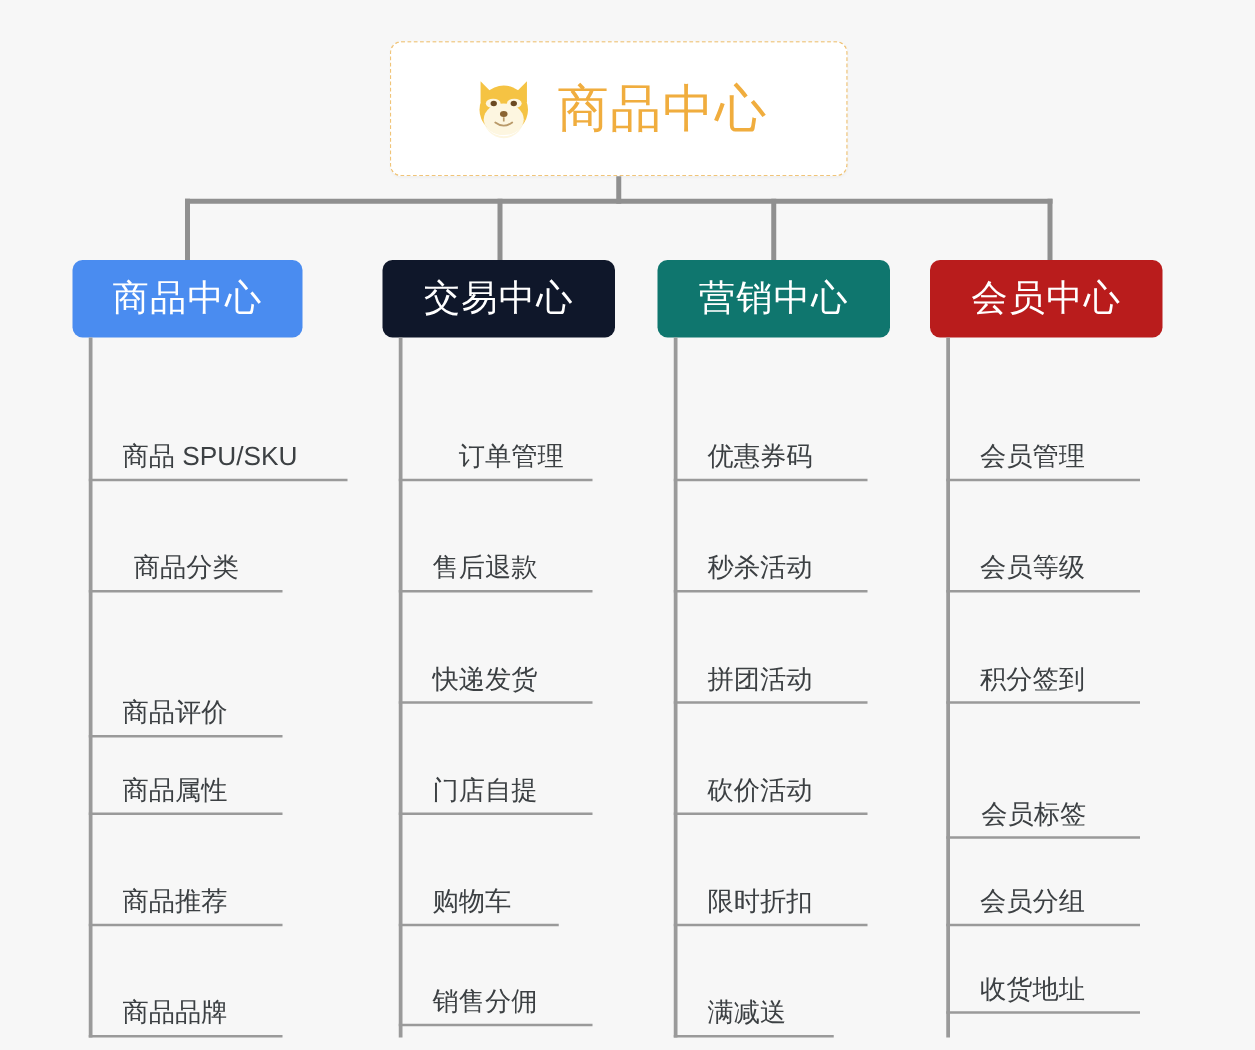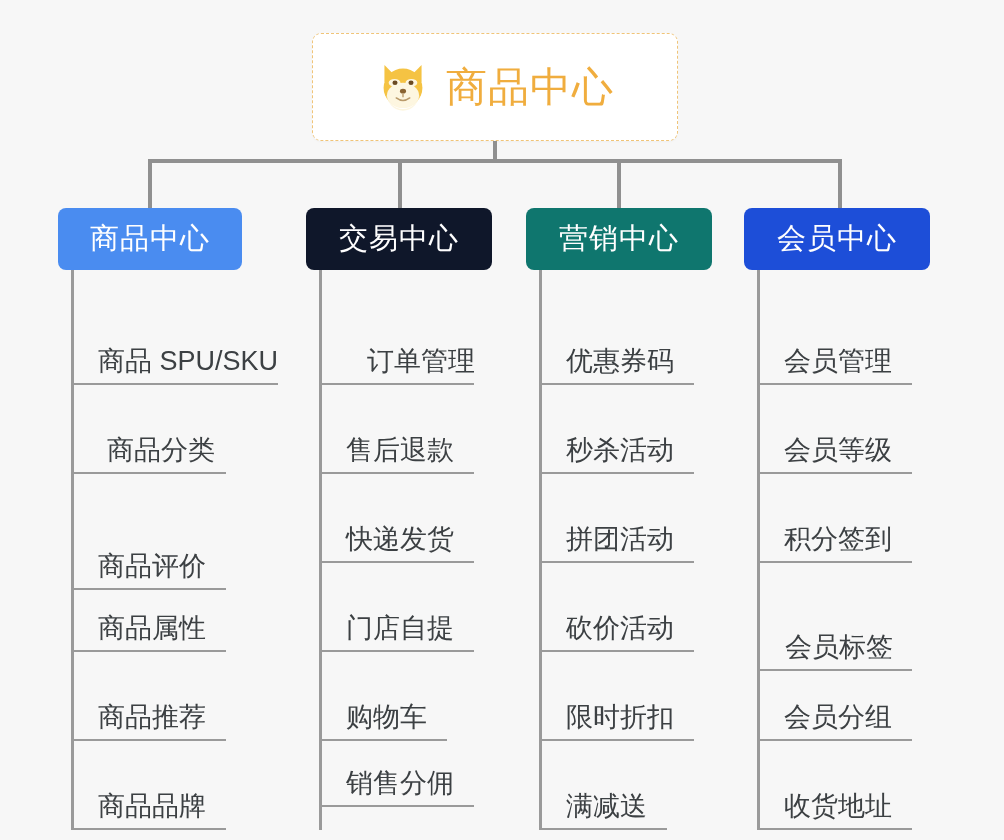--- a/index.html
+++ b/index.html
@@ -90,21 +90,21 @@
     left: 13px;
     height: 89px;
     box-sizing: border-box;
     border-bottom: 2px solid #9a9a9a;
     display: flex;
     align-items: flex-end;
     padding-left: 27px;
     padding-bottom: 6px;
   }
   .leaf-label {
-    font-size: 27px;
+    font-size: 21px;
     color: #3c4043;
     line-height: 1.1;
     white-space: nowrap;
     text-align: right;
   }
 </style>
 </head>
 <body>
 
 <div id="canvas">
@@ -168,21 +168,21 @@
         </div>
         <div class="leaf" style="top: 266px; width: 155px;">
           <span class="leaf-label">快递发货</span>
         </div>
         <div class="leaf" style="top: 355px; width: 155px;">
           <span class="leaf-label">门店自提</span>
         </div>
         <div class="leaf" style="top: 444px; width: 128px;">
           <span class="leaf-label">购物车</span>
         </div>
-        <div class="leaf" style="top: 510px; width: 155px;">
+        <div class="leaf" style="top: 524px; width: 155px;">
           <span class="leaf-label">销售分佣</span>
         </div>
       </div>
       <div class="column" style="left: 526px;">
         <div class="cat-box" style="width: 186px; background: #0f766e;">营销中心</div>
         <div class="spine" style="height: 560px;"></div>
         <div class="leaf" style="top: 88px; width: 155px;">
           <span class="leaf-label">优惠券码</span>
         </div>
         <div class="leaf" style="top: 177px; width: 155px;">
@@ -195,36 +195,36 @@
           <span class="leaf-label">砍价活动</span>
         </div>
         <div class="leaf" style="top: 444px; width: 155px;">
           <span class="leaf-label">限时折扣</span>
         </div>
         <div class="leaf" style="top: 533px; width: 128px;">
           <span class="leaf-label">满减送</span>
         </div>
       </div>
       <div class="column" style="left: 744px;">
-        <div class="cat-box" style="width: 186px; background: #1d4ed8;">会员中心</div>
+        <div class="cat-box" style="width: 186px; background: #b91c1c;">会员中心</div>
         <div class="spine" style="height: 560px;"></div>
         <div class="leaf" style="top: 88px; width: 155px;">
           <span class="leaf-label">会员管理</span>
         </div>
         <div class="leaf" style="top: 177px; width: 155px;">
           <span class="leaf-label">会员等级</span>
         </div>
         <div class="leaf" style="top: 266px; width: 155px;">
           <span class="leaf-label">积分签到</span>
         </div>
         <div class="leaf" style="top: 374px; width: 155px; padding-left: 28px;">
           <span class="leaf-label">会员标签</span>
         </div>
         <div class="leaf" style="top: 444px; width: 155px;">
           <span class="leaf-label">会员分组</span>
         </div>
-        <div class="leaf" style="top: 533px; width: 155px;">
+        <div class="leaf" style="top: 514px; width: 155px;">
           <span class="leaf-label">收货地址</span>
         </div>
       </div>
     </div>
 
 </div>
 
 </body></html>

